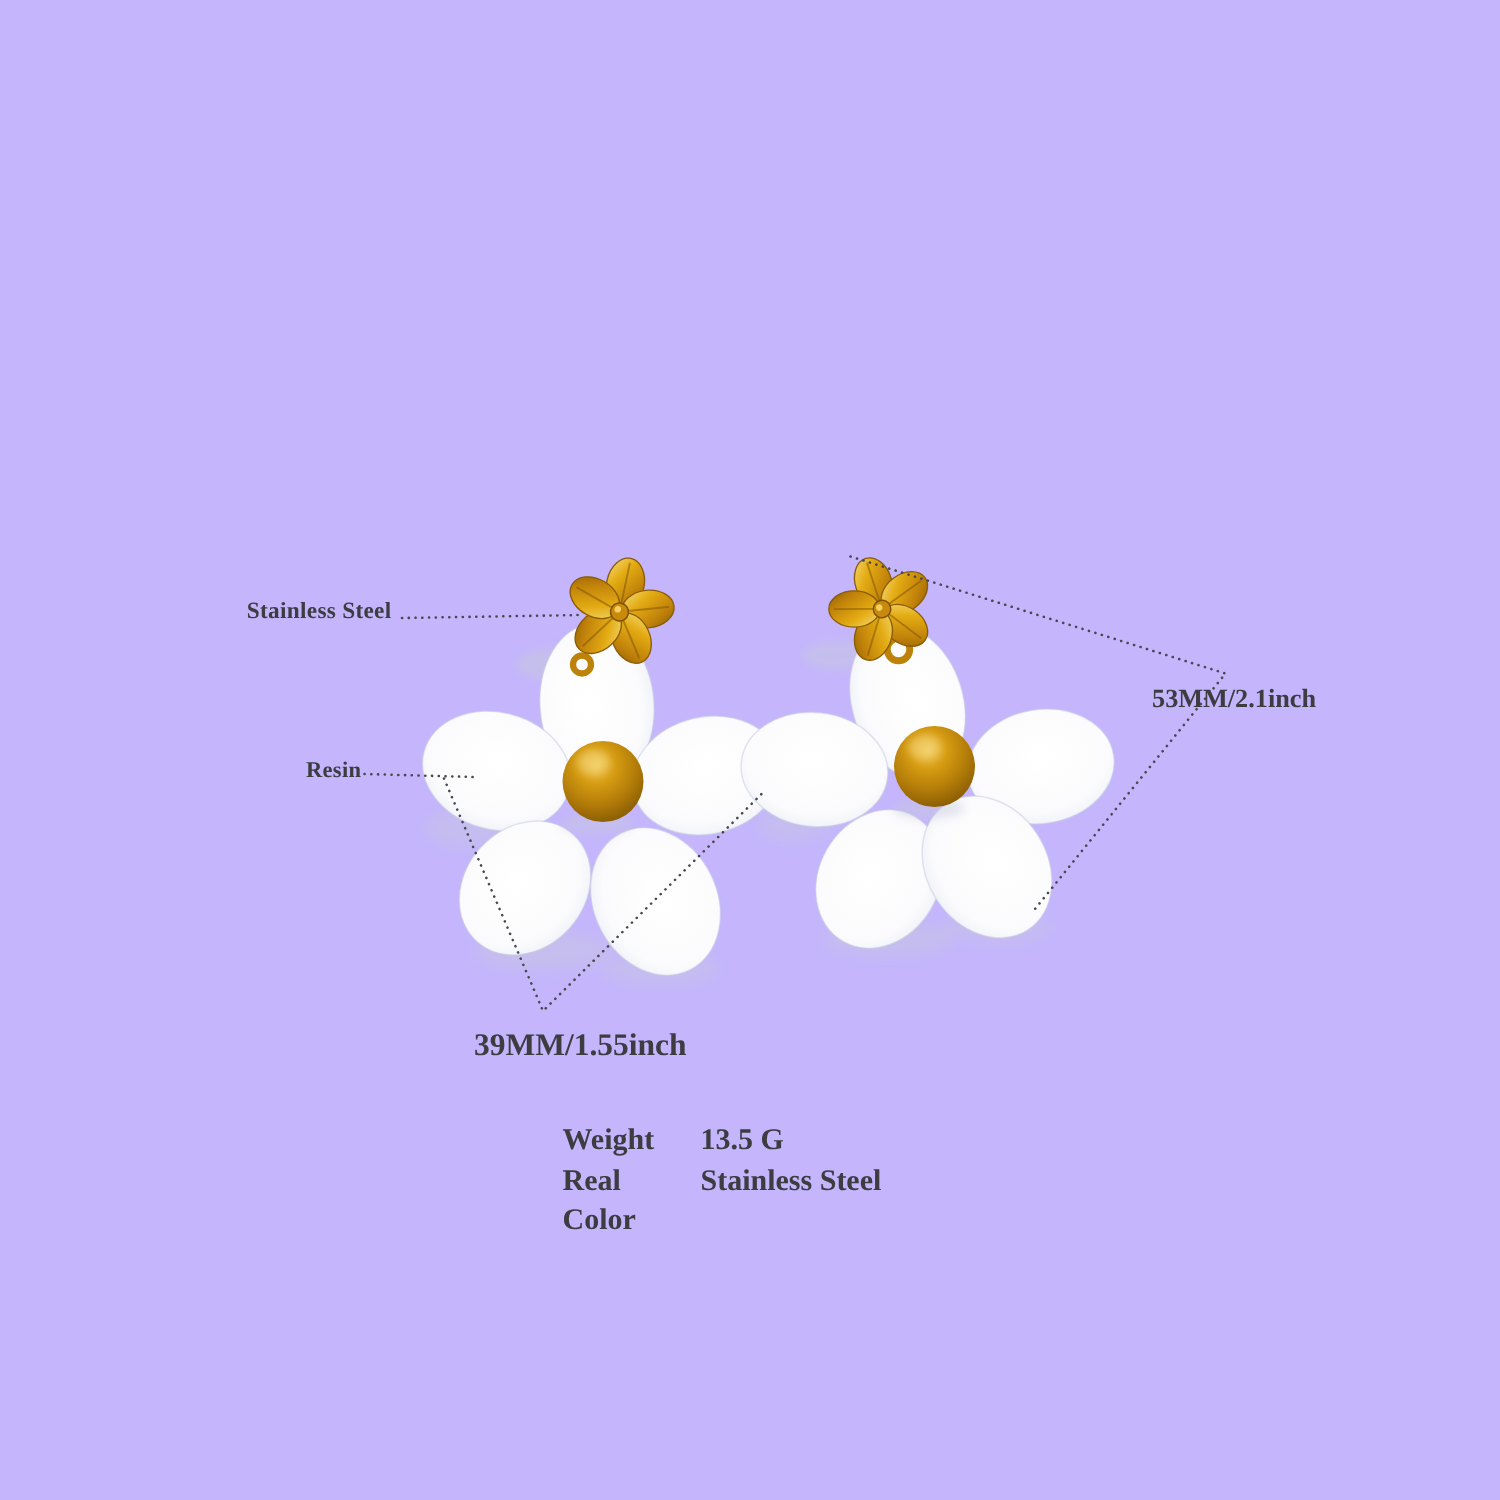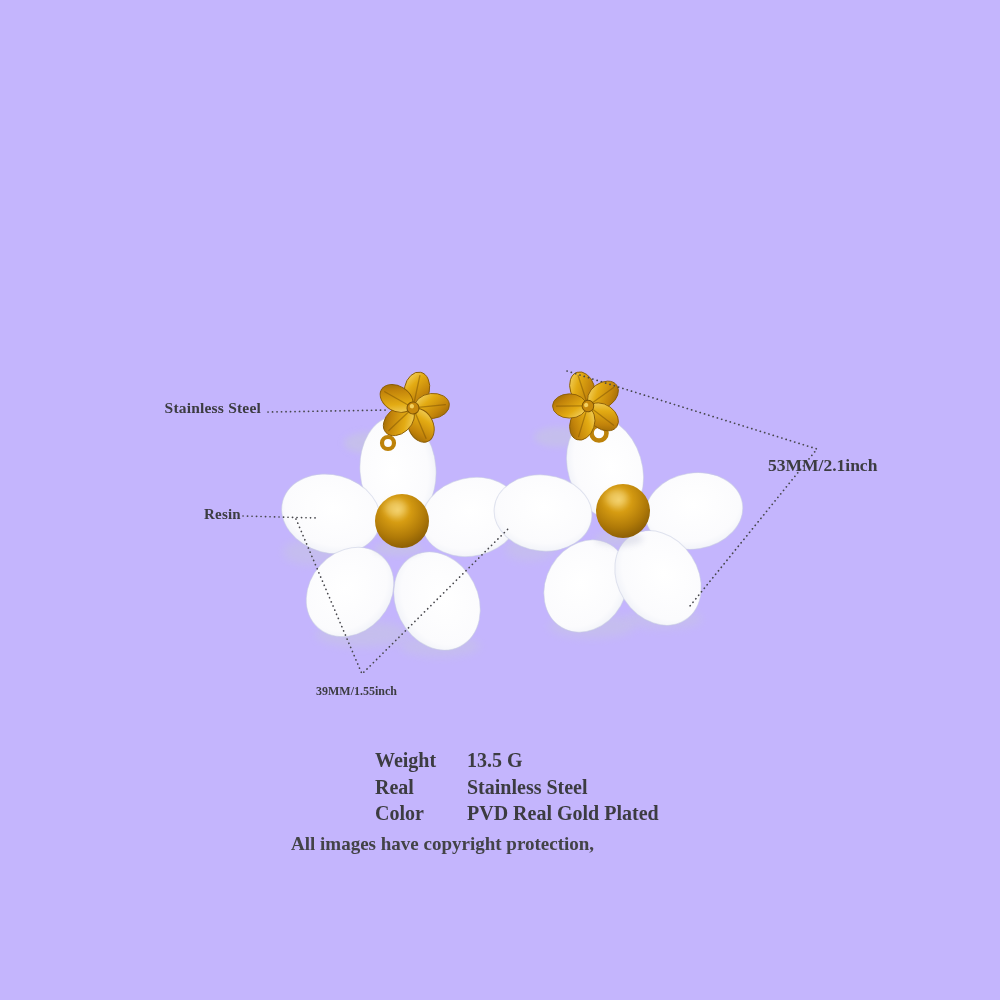--- a/index.html
+++ b/index.html
@@ -9,21 +9,21 @@
     background:#c4b5fd;
     font-family:"Liberation Serif","DejaVu Serif",serif;
     color:#3c3c41;
     overflow:hidden;
   }
   .illustration{position:absolute;left:0;top:0;width:1000px;height:1000px;}
   .lbl{position:absolute;font-weight:700;white-space:nowrap;}
   .lbl-stainless{right:739px;top:399px;font-size:15.5px;letter-spacing:.2px;}
   .lbl-resin{left:204px;top:506px;font-size:15px;letter-spacing:.2px;}
   .lbl-length{left:768px;top:455px;font-size:17.5px;}
-  .lbl-width{left:316px;top:684px;font-size:12px;}
+  .lbl-width{left:316px;top:684px;font-size:21px;}
   .specs{position:absolute;left:375px;top:747px;font-size:20px;font-weight:700;}
   .spec-row{display:flex;line-height:26.5px;}
   .spec-label{width:92px;}
   .spec-value{white-space:nowrap;text-align:center;}
   .disclaimer{position:absolute;left:291px;top:830px;font-size:19px;font-weight:700;line-height:27.5px;color:#434347;}
   .disclaimer div{white-space:nowrap;}
 </style>
 </head>
 <body>
 
@@ -135,21 +135,19 @@
     <div class="spec-row">
       <span class="spec-label">Weight</span>
       <span class="spec-value">13.5 G</span>
     </div>
     <div class="spec-row">
       <span class="spec-label">Real</span>
       <span class="spec-value">Stainless Steel</span>
     </div>
     <div class="spec-row">
       <span class="spec-label">Color</span>
-      <span class="spec-value">PVD Real Gold Plated</span>
     </div>
   </div>
 
   <div class="disclaimer">
-    <div>All images have copyright protection,</div>
   </div>
 
 </div>
 
 </body></html>

